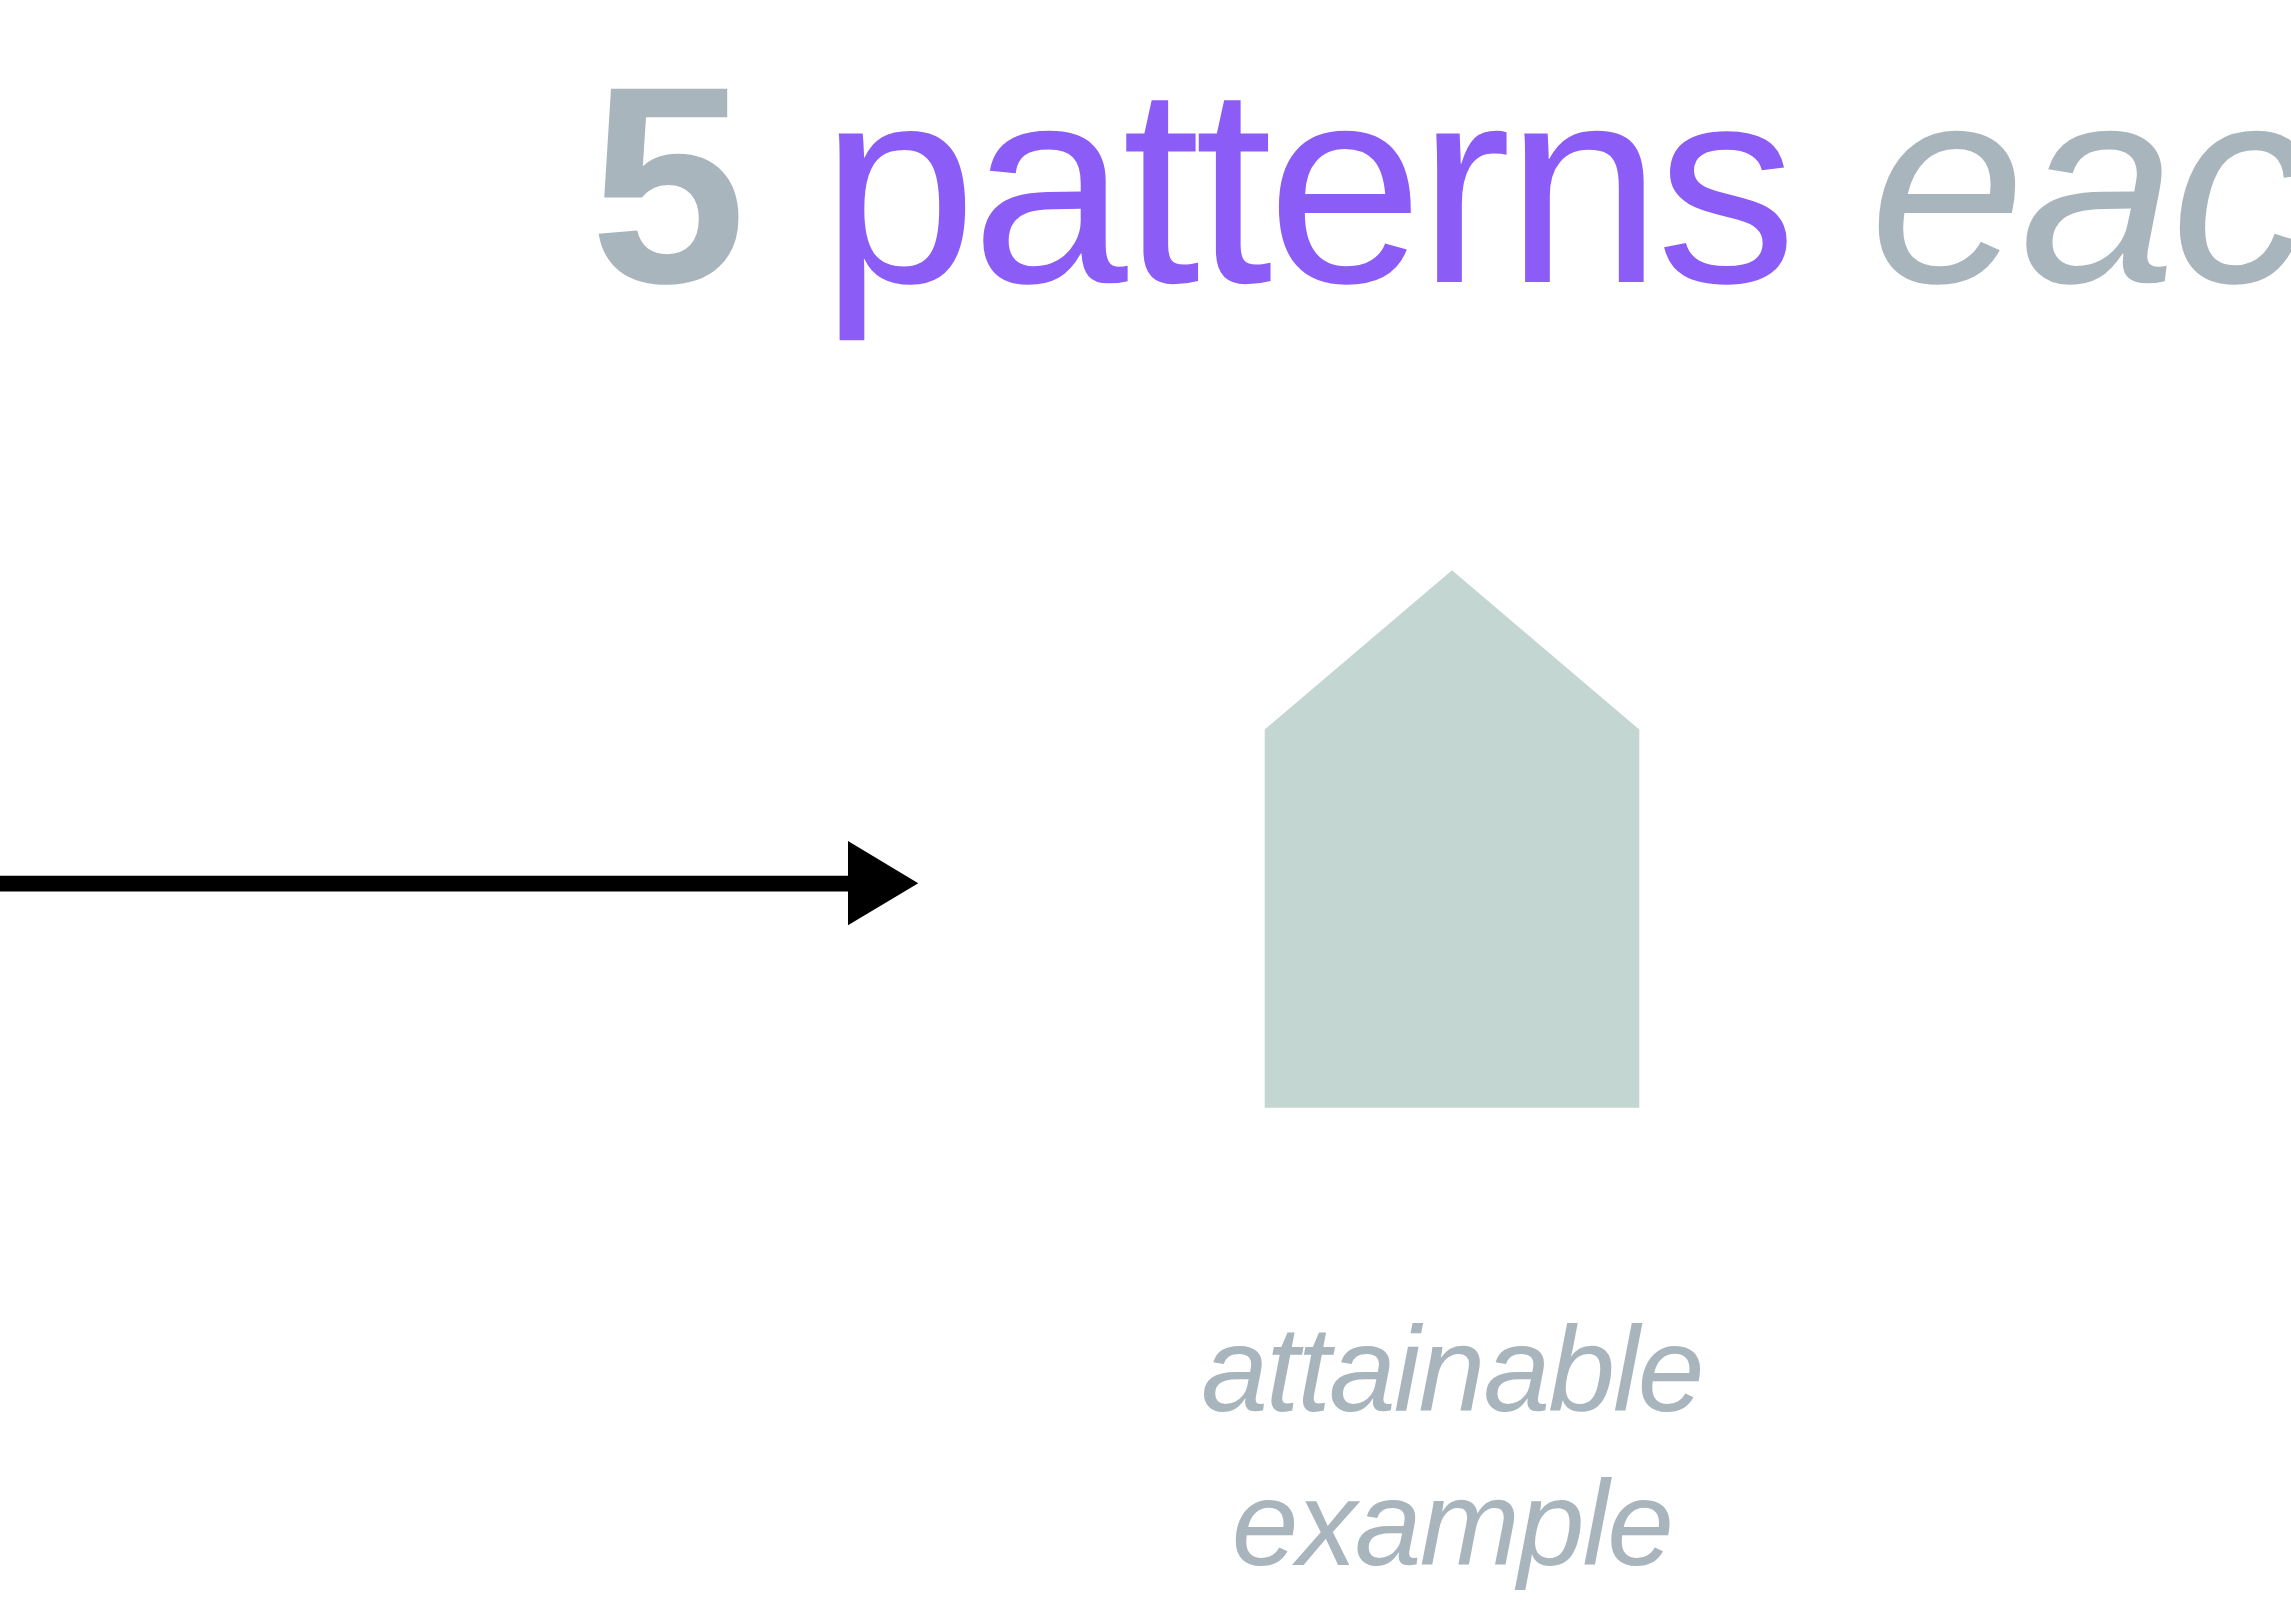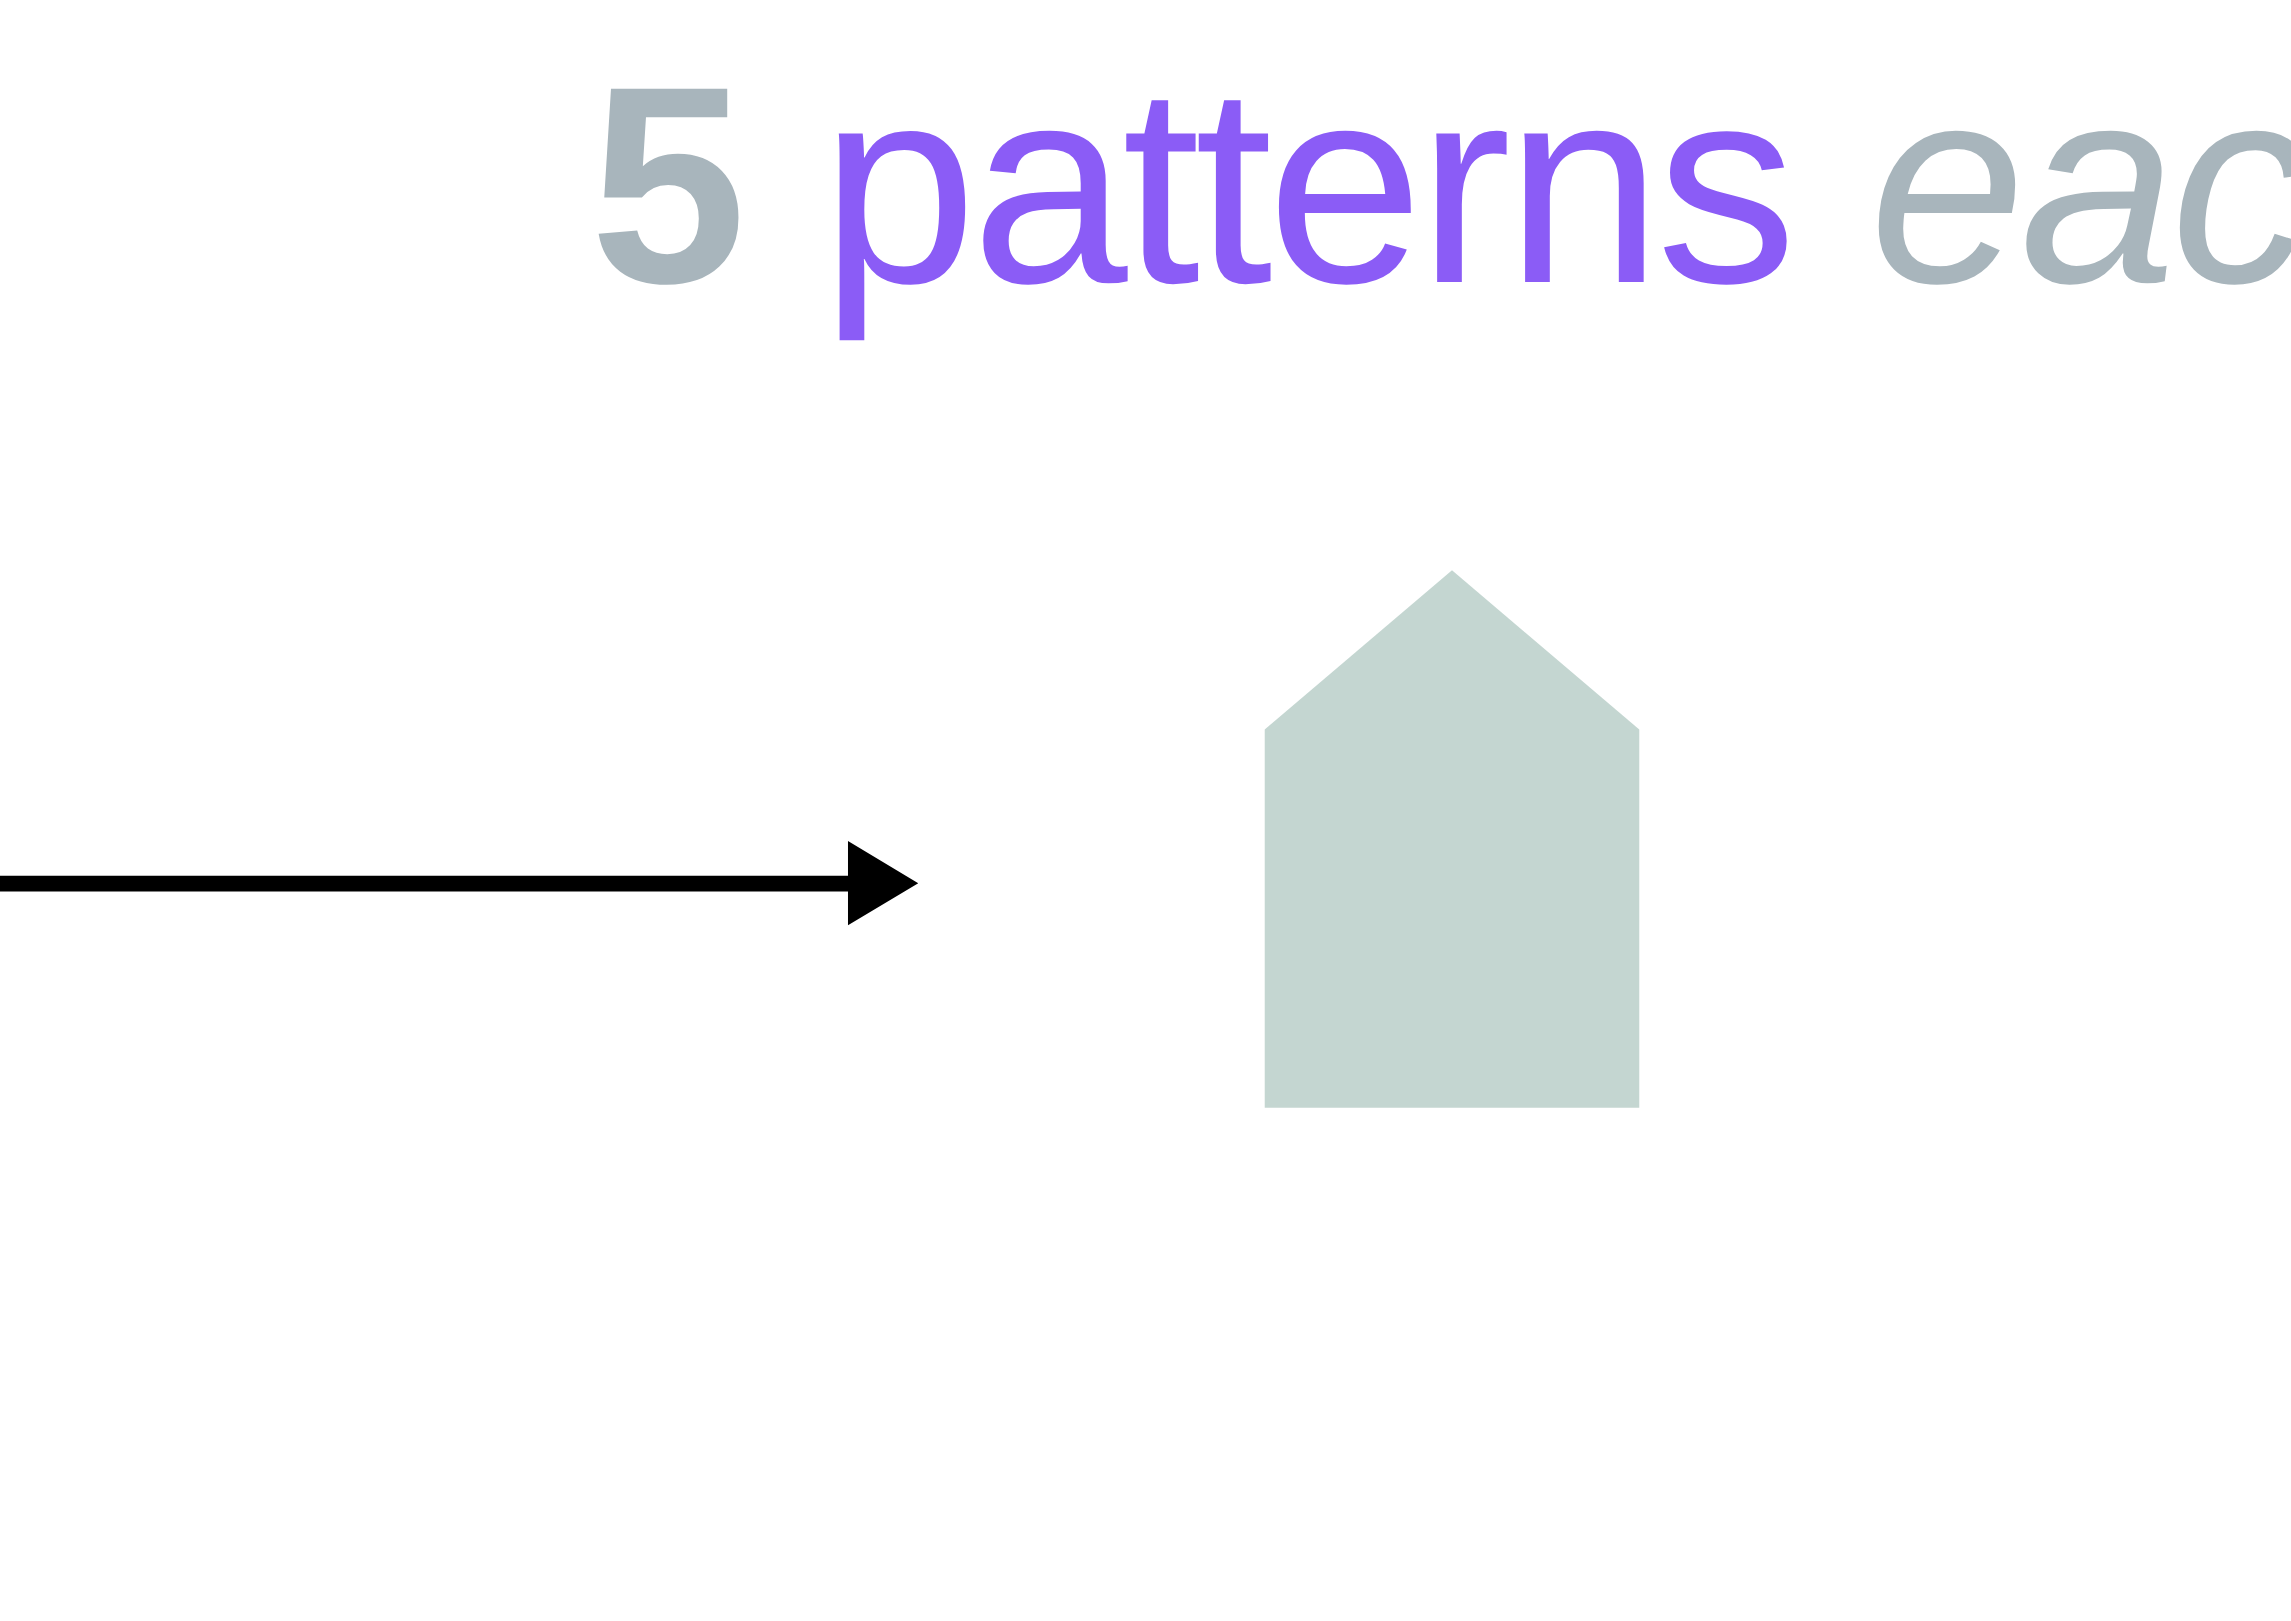--- a/index.html
+++ b/index.html
@@ -92,16 +92,18 @@
     </svg>
   </div>
 
   <div id="shape-wrap">
     <svg width="412" height="572" viewBox="0 0 440 610">
       <polygon points="220,18 420,188 420,592 20,592 20,188" fill="#c4d6d1"></polygon>
     </svg>
   </div>
 
   <div id="caption">
+    <span class="caption-line">attainable</span>
+    <span class="caption-line">example</span>
   </div>
 
 </div>
 
 
 </body></html>

